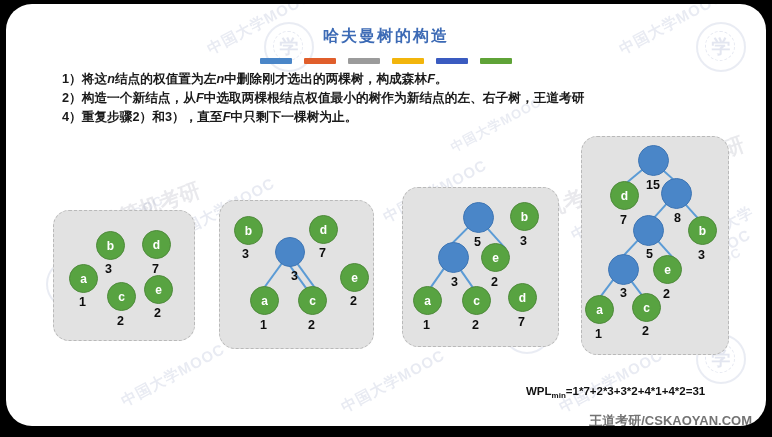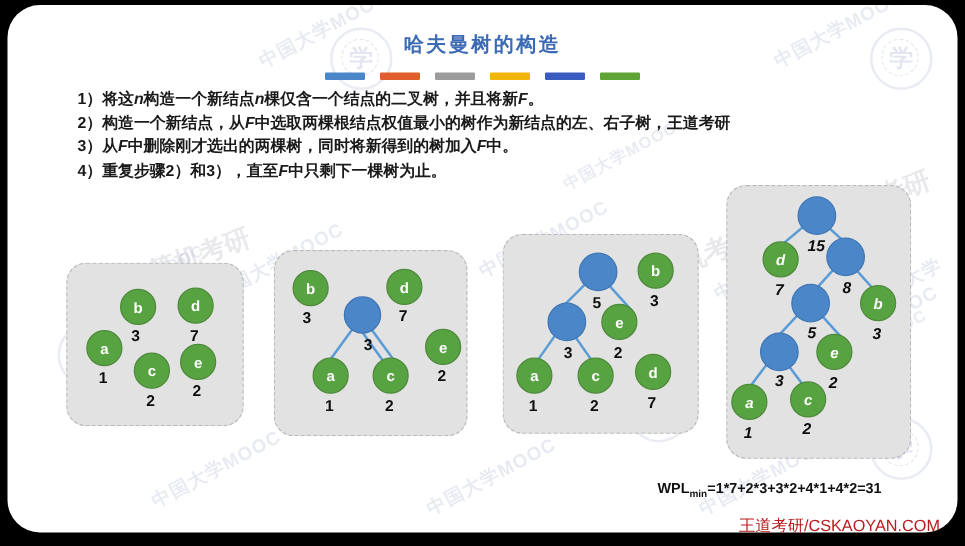--- a/index.html
+++ b/index.html
@@ -102,21 +102,21 @@
 
   
   #wpl{
     position:absolute;left:520px;top:381px;
     font-size:11.5px;font-weight:700;color:#111;
     white-space:nowrap;
   }
   #wpl sub{font-size:8px;}
   #brand{
     position:absolute;right:14px;top:408px;
-    font-size:13px;font-weight:400;color:#b91c1c;
+    font-size:13px;font-weight:700;color:#737373;
     white-space:nowrap;
   }
 </style>
 </head>
 <body>
 
 <div id="slide">
 
   <div class="wm wm-seal" style="left:258px;top:18px;"></div>
   <div class="wm wm-seal" style="left:690px;top:18px;"></div>
@@ -157,23 +157,22 @@
   <div id="bar-row">
     <div class="bar" style="background:#4A86C8"></div>
     <div class="bar" style="background:#E05E2B"></div>
     <div class="bar" style="background:#9B9B9B"></div>
     <div class="bar" style="background:#F2B50C"></div>
     <div class="bar" style="background:#3A5BC0"></div>
     <div class="bar" style="background:#5FA337"></div>
   </div>
 
   <div id="body-text">
-    <p><span>1）将这</span><i>n</i><span>构造一个新结点</span><i>n</i><span>棵仅含一个结点的二叉树，并且将新</span><i>F</i><span>。</span></p>
+    <p><span>1）将这</span><i>n</i><span>结点的权值置为左</span><i>n</i><span>中删除刚才选出的两棵树，构成森林</span><i>F</i><span>。</span></p>
     <p><span>2）构造一个新结点，从</span><i>F</i><span>中选取两棵根结点权值最小的树作为新结点的左、右子树，王道考研</span></p>
-    <p><span>3）从</span><i>F</i><span>中删除刚才选出的两棵树，同时将新得到的树加入</span><i>F</i><span>中。</span></p>
     <p><span>4）重复步骤2）和3），直至</span><i>F</i><span>中只剩下一棵树为止。</span></p>
   </div>
 
   <div class="panel" style="left:47px;top:206px;width:140px;height:129px;">
     <div class="node green" style="left:42px;top:20px;width:29px;height:29px;">
         <span>b</span>
       </div>
     <div class="wt" style="left:51px;top:51px;">3</div>
     <div class="node green" style="left:88px;top:19px;width:29px;height:29px;">
         <span>d</span>
@@ -264,21 +263,21 @@
         <span>c</span>
       </div>
     <div class="wt" style="left:69px;top:130px;">2</div>
 
     <div class="node green" style="left:105px;top:95px;width:29px;height:29px;">
         <span>d</span>
       </div>
     <div class="wt" style="left:115px;top:127px;">7</div>
   </div>
 
-  <div class="panel" style="left:575px;top:144px;width:146px;height:217px;font-style:italic;">
+  <div class="panel" style="left:575px;top:132px;width:146px;height:217px;">
     <div class="edge" style="left:70px;top:24px;width:38px;transform:rotate(140deg);"></div>
     <div class="edge" style="left:72px;top:24px;width:38px;transform:rotate(42deg);"></div>
     <div class="edge" style="left:93px;top:57px;width:38px;transform:rotate(132deg);"></div>
     <div class="edge" style="left:95px;top:57px;width:38px;transform:rotate(48deg);"></div>
     <div class="edge" style="left:65px;top:93px;width:41px;transform:rotate(133deg);"></div>
     <div class="edge" style="left:67px;top:93px;width:36px;transform:rotate(48deg);"></div>
     <div class="edge" style="left:39px;top:132px;width:41px;transform:rotate(127deg);"></div>
     <div class="edge" style="left:41px;top:132px;width:41px;transform:rotate(53deg);"></div>
 
     <div class="node blue" style="left:56px;top:8px;width:31px;height:31px;">

